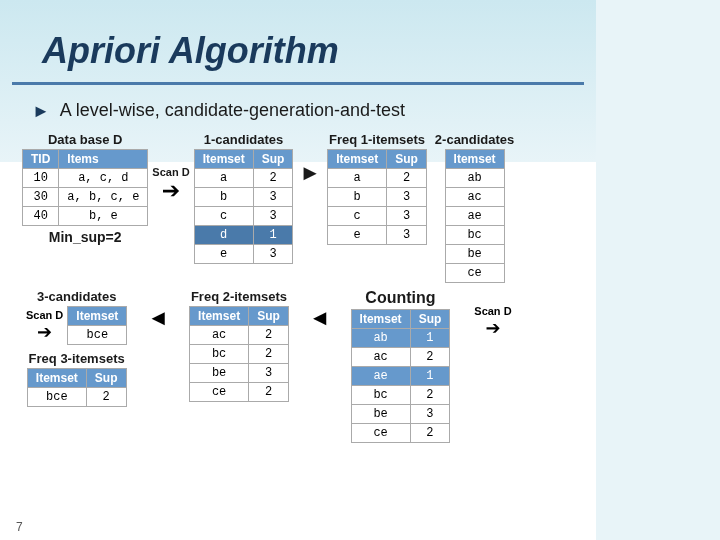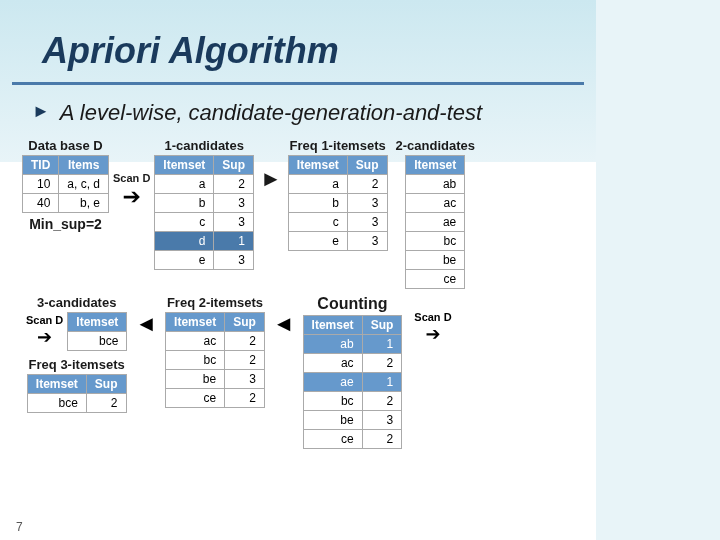--- a/index.html
+++ b/index.html
@@ -41,24 +41,23 @@
     }
 
     .bullet-triangle {
       color: #1a3a5c;
       font-size: 18px;
       margin-right: 10px;
       margin-top: 2px;
     }
 
     .bullet-text {
-      font-size: 22px;
+      font-size: 18px;
       color: #1a1a1a;
       line-height: 1.3;
-      font-style: italic;
     }
 
     
     .content-area {
       display: flex;
       flex-direction: row;
       padding: 4px 10px 0 10px;
       gap: 4px;
       align-items: flex-start;
     }
@@ -81,29 +80,30 @@
     table {
       border-collapse: collapse;
       font-size: 12px;
     }
 
     table th {
       background: #6699cc;
       color: white;
       padding: 2px 8px;
       border: 1px solid #aaa;
-      text-align: center;
+      text-align: left;
       font-weight: bold;
     }
 
     table td {
       border: 1px solid #aaa;
       padding: 2px 8px;
-      text-align: right;
+      text-align: center;
       background: white;
+      font-family: Liberation Mono, monospace;
     }
 
     table tr.highlight td {
       background: #4a7aaa;
       color: white;
     }
 
     table tr.freq-highlight td {
       background: #6699cc;
       color: white;
@@ -124,21 +124,21 @@
       color: #1a1a1a;
       text-align: center;
       margin-top: 4px;
     }
 
     
     .bottom-area {
       display: flex;
       flex-direction: row;
       padding: 4px 10px 0 10px;
-      gap: 8px;
+      gap: 20px;
       align-items: flex-start;
       margin-top: 2px;
     }
 
     .footer {
       position: absolute;
       bottom: 6px;
       left: 0;
       right: 0;
       display: flex;
@@ -185,20 +185,24 @@
         <thead>
           <tr>
             <th>TID</th>
             <th>Items</th>
           </tr>
         </thead>
         <tbody>
           <tr>
               <td>10</td>
               <td>a, c, d</td>
+            </tr>
+          <tr>
+              <td>30</td>
+              <td>a, b, c, e</td>
             </tr>
           <tr>
               <td>40</td>
               <td>b, e</td>
             </tr>
         </tbody>
       </table>
       <div class="min-sup">Min_sup=2</div>
     </div>
 

